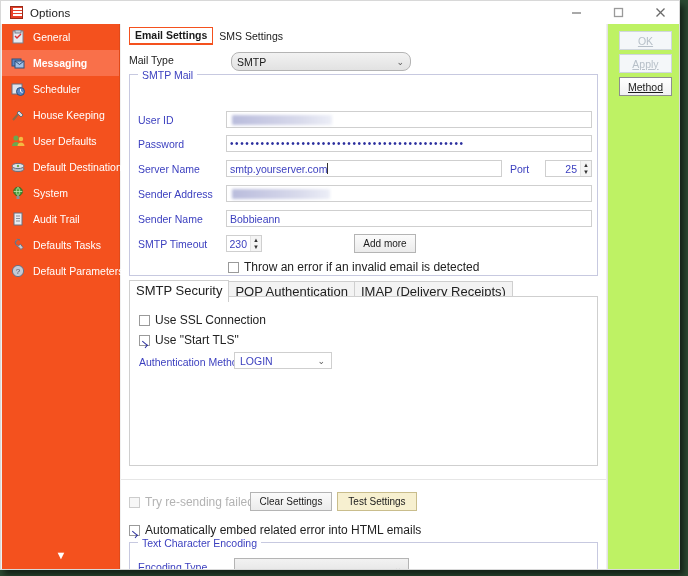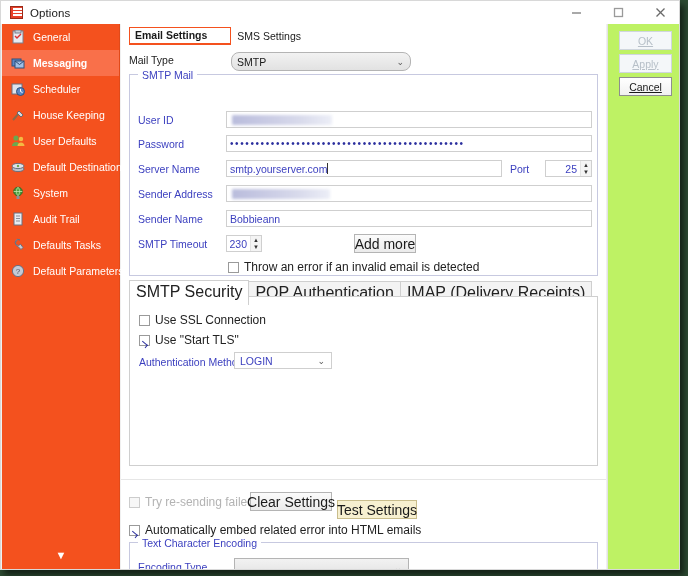--- a/index.html
+++ b/index.html
@@ -95,21 +95,21 @@
     background: #ffffff;
   }
   
   .tabstrip {
     position: absolute; left: 8px; top: 4px;
     height: 17px;
     display: flex; align-items: flex-end;
     font-size: 10.5px;
   }
   .tab {
-    padding: 1px 23px 2px 5px;
+    padding: 1px 5px 2px 5px;
     color: #1a1a1a;
     border: 1px solid transparent;
     background: transparent;
     white-space: nowrap;
   }
   .tab.active {
     font-weight: bold;
     border: 1px solid #f4511e;
     border-bottom: 2px solid #f4511e;
     background: #ffffff;
@@ -234,21 +234,21 @@
     border-right: 1.6px solid #2b2f9e;
     border-bottom: 1.6px solid #2b2f9e;
     transform: rotate(-50deg);
   }
   .cb.disabled { color: #b3b3b3; }
   .cb.disabled .box { border-color: #cccccc; background: #f7f7f7; }
   
   .inner-tabs {
     position: absolute;
     display: flex; align-items: flex-end;
-    font-size: 16px;
+    font-size: 13px;
   }
   .itab {
     padding: 2px 6px 3px 6px;
     border: 1px solid #cfcfcf;
     border-bottom: none;
     background: #f3f3f3;
     color: #222;
     white-space: nowrap;
     margin-right: -1px;
     position: relative;
@@ -261,30 +261,29 @@
   .inner-panel {
     position: absolute;
     border: 1px solid #cfcfcf;
     background: #ffffff;
   }
   
   .btn {
     height: 19px;
     border: 1px solid #b4b4b4;
     background: linear-gradient(#fbfbfb,#ebebeb);
-    font-size: 14px;
+    font-size: 10px;
     color: #1a1a1a;
     display: flex; align-items: center; justify-content: center;
     font-family: "Liberation Sans", sans-serif;
     white-space: nowrap;
   }
   .btn.accent {
     background: #f7f0d0;
     border: 1px solid #c9bd8c;
-    margin-top: 8px;
   }
   
   .rightcol {
     position: absolute; left: 606px; top: 23px;
     width: 73px; height: 546px;
     background: #bef264;
     border-left: 1px solid #e3e3e3;
   }
   .rbtn {
     position: absolute;
@@ -559,17 +558,17 @@
   </div>
 
   <div class="rightcol">
     <div class="rbtn" style="top:7px;">
       <span class="u">OK</span>
     </div>
     <div class="rbtn" style="top:30px;">
       <span class="u">Apply</span>
     </div>
     <div class="rbtn enabled" style="top:53px;">
-      <span class="u">Cancel</span>
+      <span class="u">Method</span>
     </div>
   </div>
 
 </div>
 
 </body></html>

